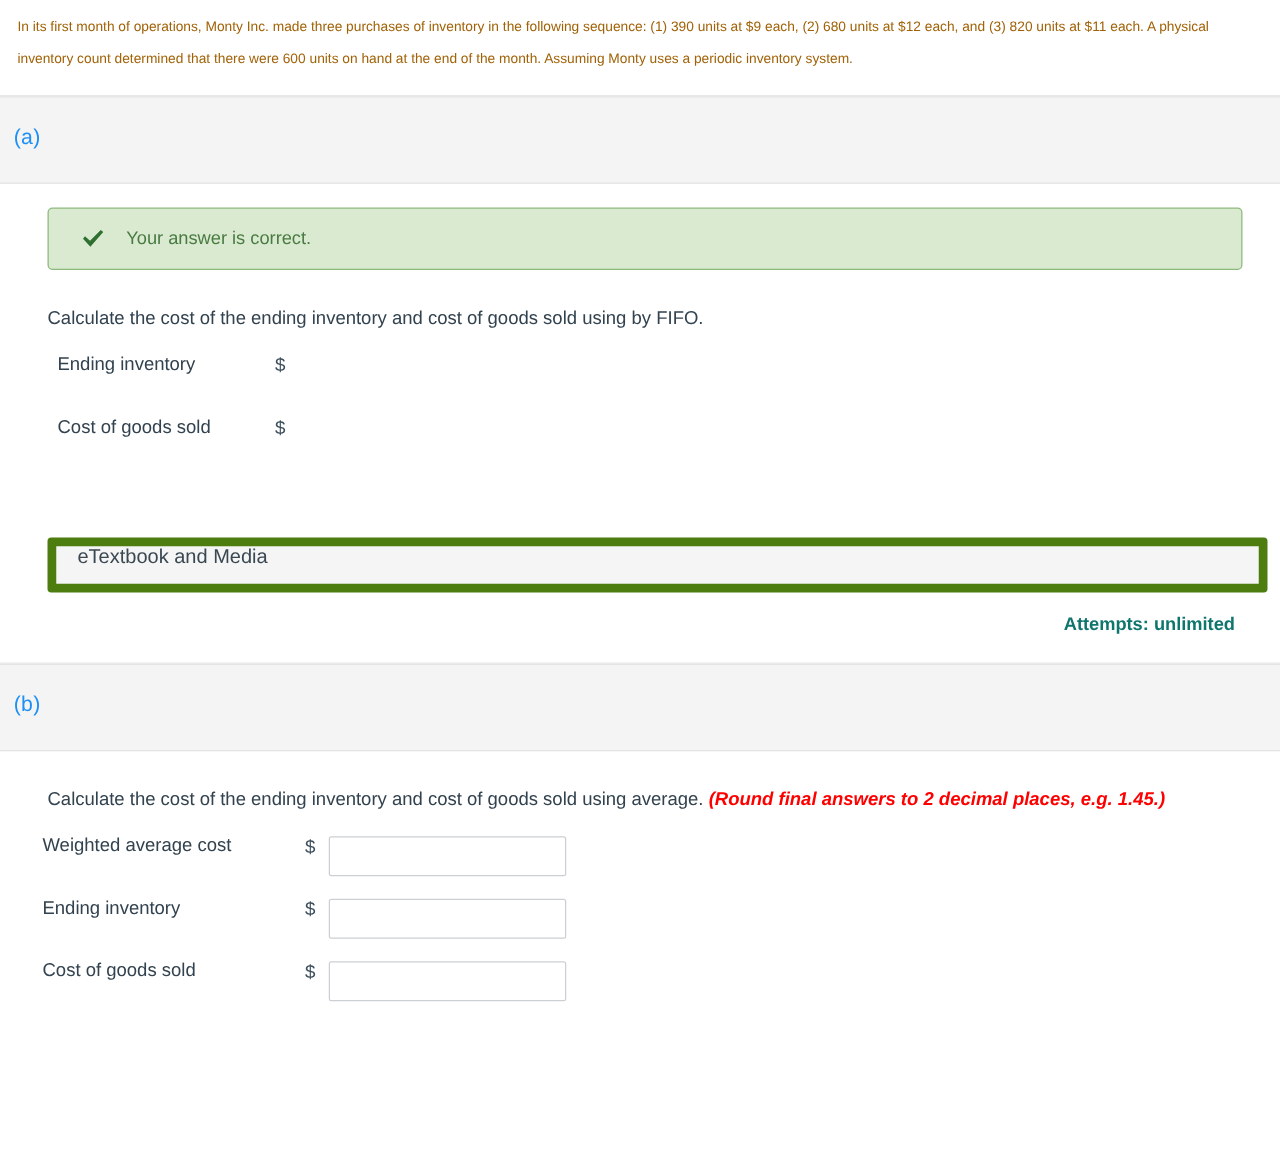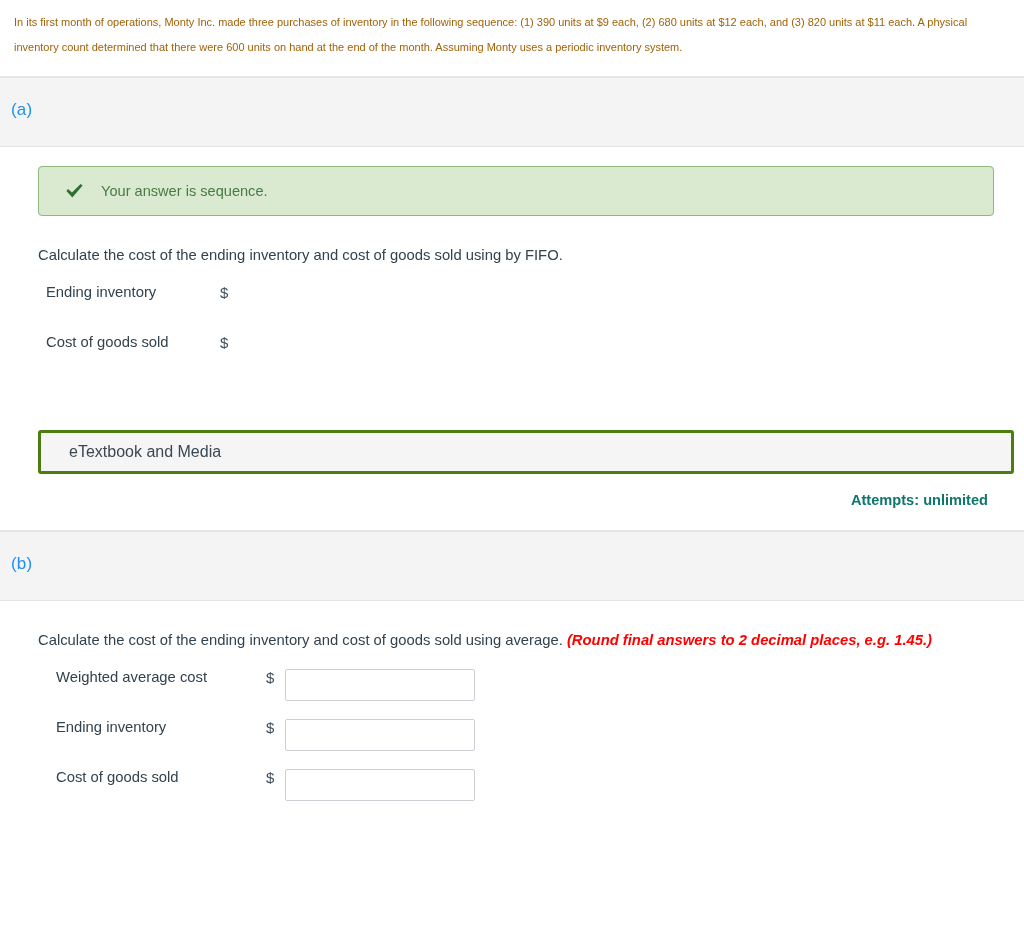--- a/index.html
+++ b/index.html
@@ -127,43 +127,42 @@
   .rows-a .dollar { width: 19px; }
   .ans-input.locked {
     width: 190px;
     height: 34px;
     background: #ebebeb;
     border: 1px solid #7fab7c;
     border-radius: 2px;
   }
 
   
-  .rows-b { margin-left: 42px; }
+  .rows-b { margin-left: 20px; }
   .rows-b .row-label { width: 210px; }
   .rows-b .dollar { width: 19px; }
   .ans-input.empty {
     width: 190px;
     height: 32px;
     background: #ffffff;
     border: 1px solid #ccd0d4;
     border-radius: 2px;
   }
 
   
   .etextbook {
     margin: 46px 0 0 24px;
     width: 976px;
     height: 44px;
     box-sizing: border-box;
     background: #f5f5f5;
-    border: 3px solid #4d7c0f;
+    border: 7px solid #4d7c0f;
     border-radius: 3px;
     display: flex;
-    align-items: center;
-    padding-left: 28px;
+    padding-left: 17px;
     font-size: 16px;
     color: #3a4852;
   }
 
   .attempts {
     margin-top: 18px;
     padding-right: 22px;
     text-align: right;
     font-size: 14.6px;
     font-weight: bold;
@@ -183,21 +182,21 @@
 </div>
 
 <div class="part-body">
 
   <div class="alert-correct">
     <span class="check-icon">
       <svg width="19" height="16" viewBox="0 0 19 16" aria-hidden="true">
         <path d="M1.4 8.0 L3.0 6.0 L7.0 9.6 L15.6 0.9 L17.6 2.6 L7.3 14.4 Z" fill="currentColor"></path>
       </svg>
     </span>
-    <span class="alert-text">Your answer is sequence.</span>
+    <span class="alert-text">Your answer is correct.</span>
   </div>
 
   <div class="prompt">
     <span>Calculate the cost of the ending inventory and cost of goods sold using by FIFO.</span>
   </div>
 
   <div class="rows rows-a">
 
     <div class="row">
       <span class="row-label">Ending inventory</span>

